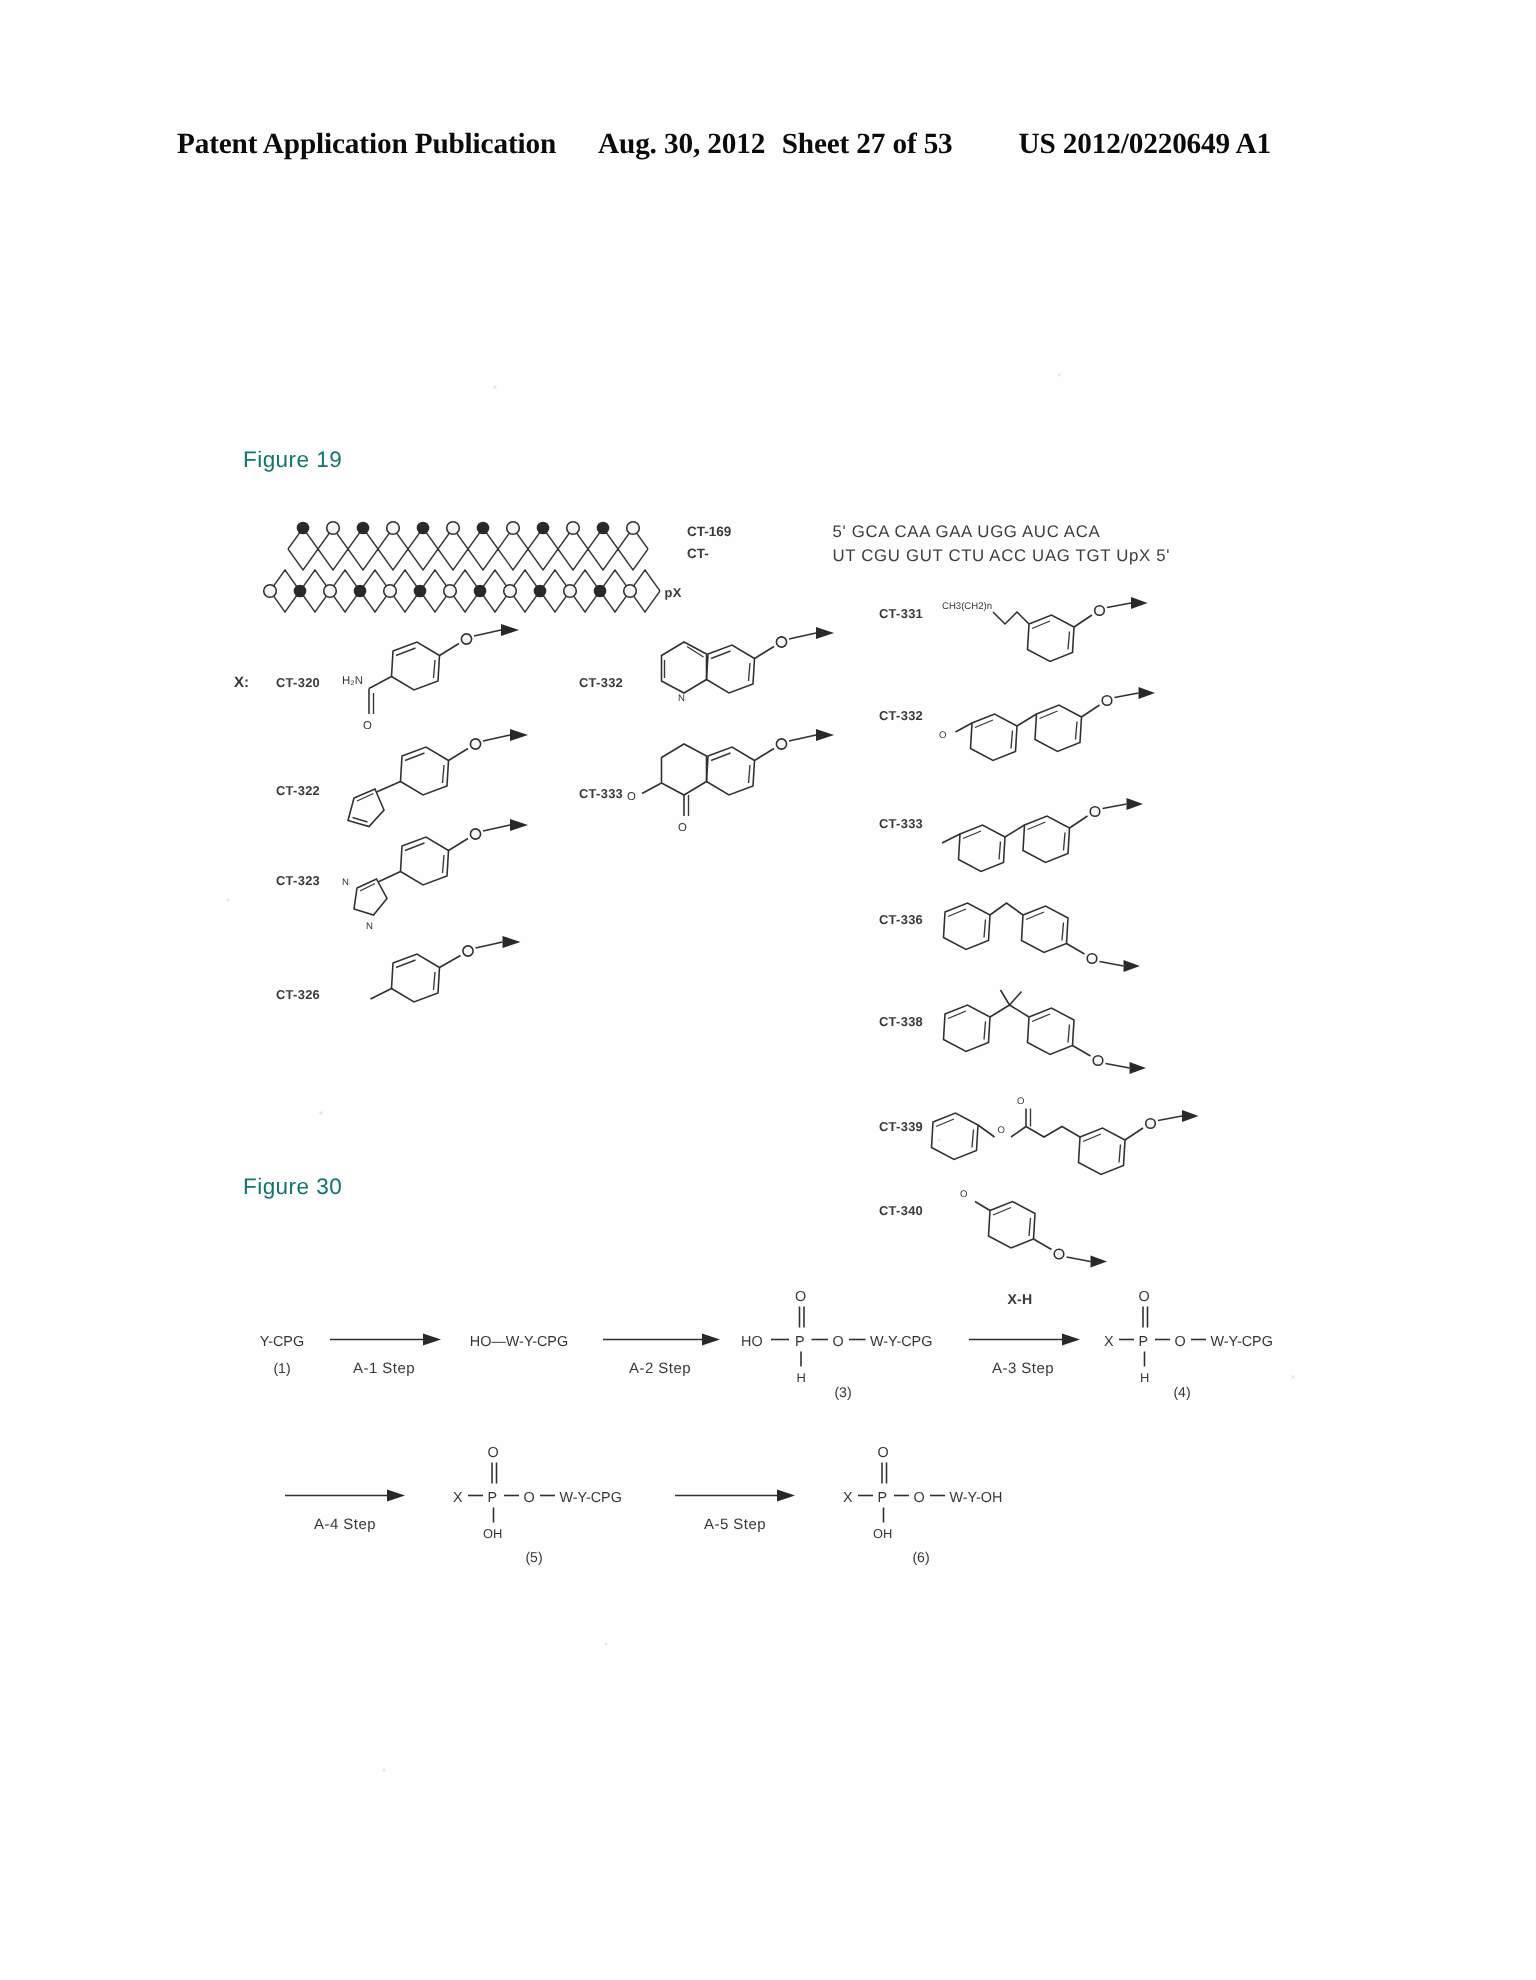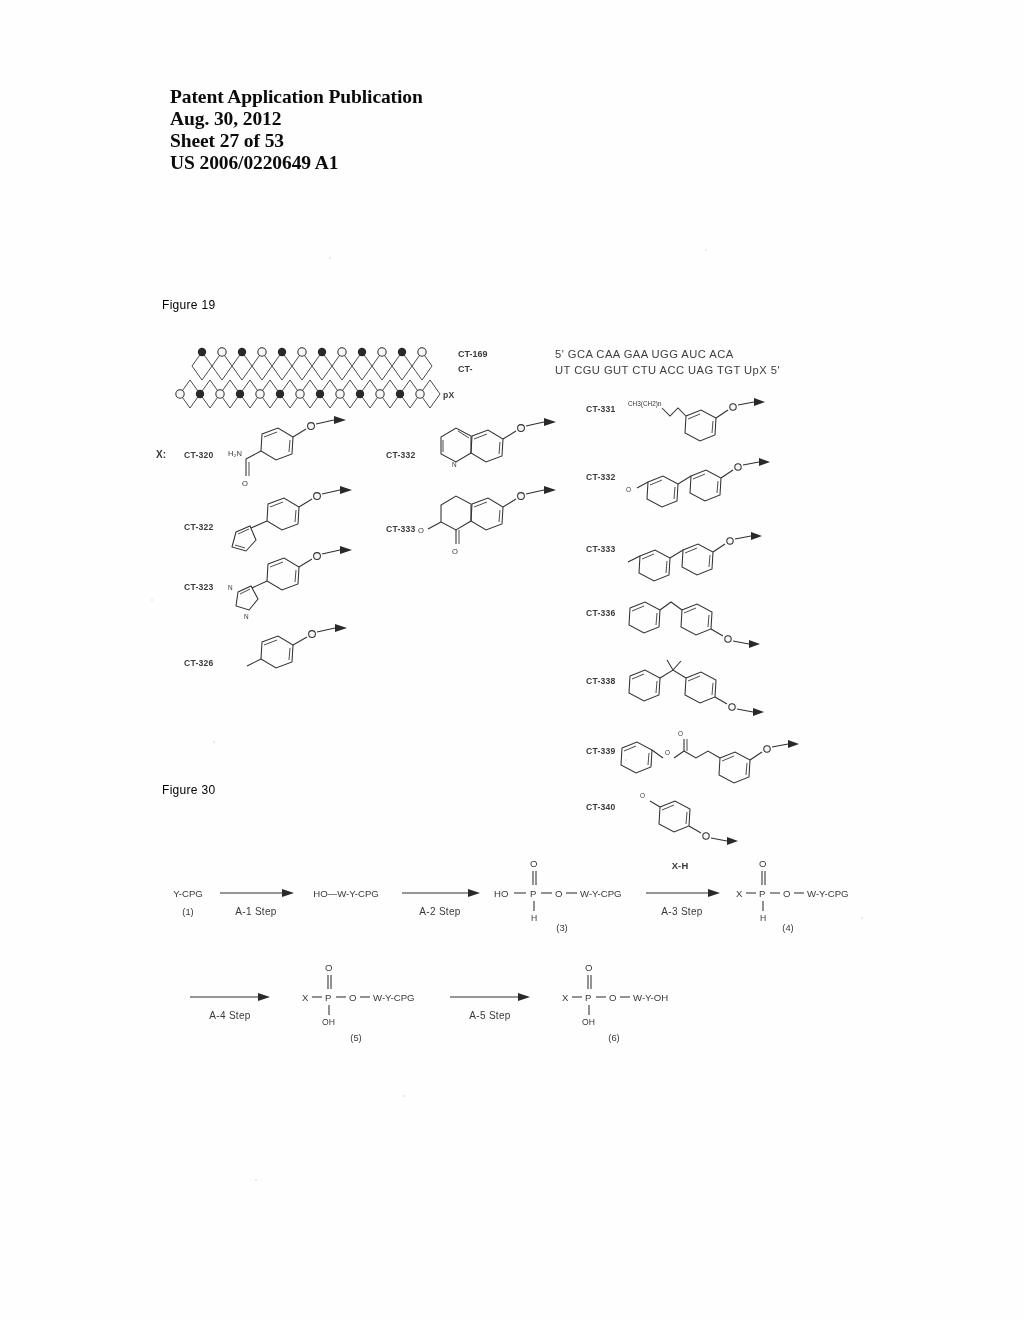--- a/index.html
+++ b/index.html
@@ -29,33 +29,32 @@
     top: 86px;
     width: 790px;
     display: flex;
     align-items: baseline;
     font-family: "Liberation Serif", serif;
     font-weight: bold;
     font-size: 19.5px;
     letter-spacing: -0.1px;
     white-space: nowrap;
     color: #0b0b0b;
-    flex-direction: column;
   }
   .hdr-pub   { flex: 0 0 auto; }
-  .hdr-mid   { flex: 0 0 auto; margin-left: 52px; }
+  .hdr-mid   { flex: 0 0 auto; margin-left: 28px; }
   .hdr-sheet { flex: 0 0 auto; margin-left: 11px; }
   .hdr-num   { flex: 0 0 auto; margin-left: 44px; }
 
   
   .fig-label {
     position: absolute;
     font-family: "Liberation Sans", sans-serif;
-    font-size: 12px;
-    color: #000000;
+    font-size: 15px;
+    color: #0f766e;
     letter-spacing: 0.3px;
     filter: blur(0.25px);
   }
   #fig19-label { left: 162px; top: 298px; }
   #fig20-label { left: 162px; top: 783px; }
 
   .fig-area {
     position: absolute;
     filter: blur(0.22px) contrast(0.93);
     opacity: 0.93;
@@ -136,21 +135,21 @@
 </style>
 </head>
 <body>
 
 <div class="page">
 
   <div class="doc-header">
     <span class="hdr-pub">Patent Application Publication</span>
     <span class="hdr-mid">Aug. 30, 2012</span>
     <span class="hdr-sheet">Sheet 27 of 53</span>
-    <span class="hdr-num">US 2006/0220649 A1</span>
+    <span class="hdr-num">US 2012/0220649 A1</span>
   </div>
 
   <div class="fig-label" id="fig19-label">Figure 19</div>
 
   <div class="fig-area" id="fig19-area">
     <svg width="680" height="400" viewBox="0 0 680 400">
 
       <g>
 
         <path class="stk-thin" d="M42,30 L52,16 L62,30 L72,16 L82,30 L92,16 L102,30 L112,16 L122,30 L132,16 L142,30 L152,16 L162,30 L172,16 L182,30 L192,16 L202,30 L212,16 L222,30 L232,16 L242,30 L252,16 L262,30 L272,16 L282,30"></path>

